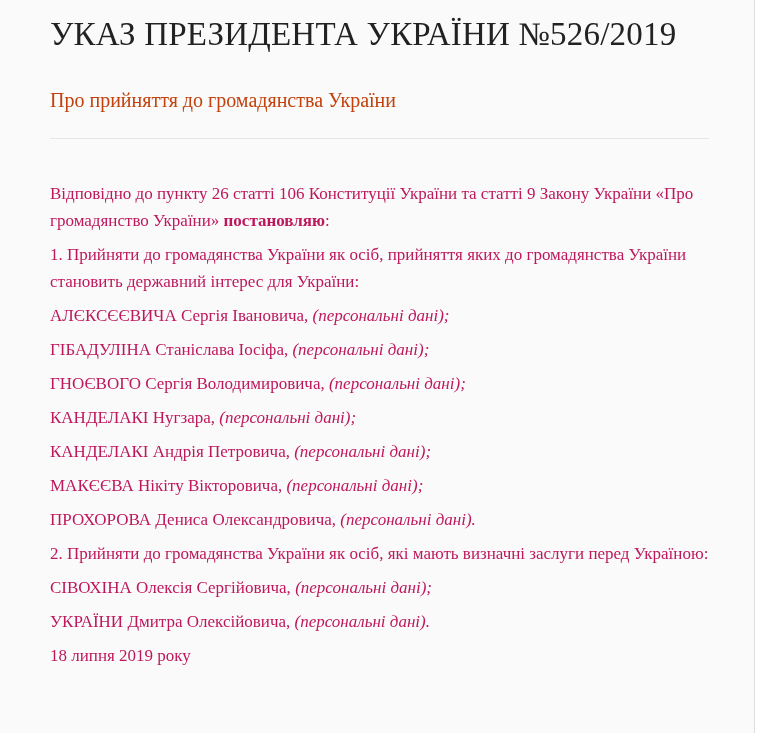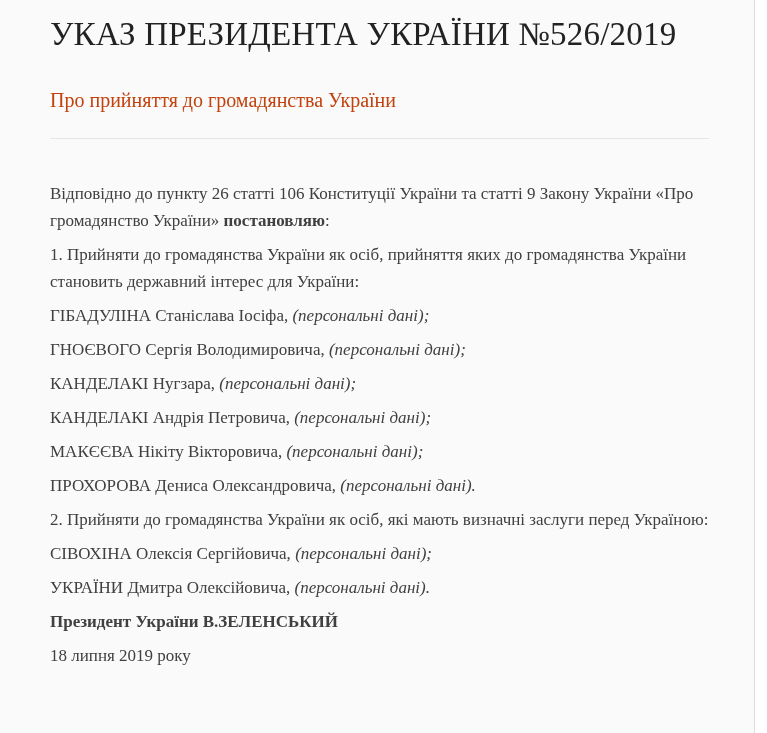--- a/index.html
+++ b/index.html
@@ -48,21 +48,21 @@
   hr.doc-divider {
     border: none;
     border-top: 1px solid #e6e6e6;
     margin: 26px 0 41px 0;
     width: 100%;
   }
   .content p {
     font-size: 17px;
     line-height: 27px;
     margin: 0 0 7px 0;
-    color: #404040;
+    color: #be185d;
   }
   .bold { font-weight: 700; }
   em.note { font-style: italic; }
   p.signature { font-weight: 700; }
 </style>
 </head>
 <body>
 
 <div class="page">
   <div class="main">
@@ -71,32 +71,32 @@
       <h1 class="doc-title">УКАЗ ПРЕЗИДЕНТА УКРАЇНИ №526/2019</h1>
 
       <h2 class="doc-subtitle">Про прийняття до громадянства України</h2>
 
       <hr class="doc-divider">
 
       <p><span>Відповідно до пункту 26 статті 106 Конституції України та статті 9 Закону України «Про громадянство України» </span><span class="bold">постановляю</span><span>:</span></p>
 
       <p>1. Прийняти до громадянства України як осіб, прийняття яких до громадянства України становить державний інтерес для України:</p>
 
+      <p><span>АЛЄКСЄЄВИЧА Сергія Івановича,</span> <em class="note">(персональні дані);</em></p>
       <p><span>ГІБАДУЛІНА Станіслава Іосіфа,</span> <em class="note">(персональні дані);</em></p>
       <p><span>ГНОЄВОГО Сергія Володимировича,</span> <em class="note">(персональні дані);</em></p>
       <p><span>КАНДЕЛАКІ Нугзара,</span> <em class="note">(персональні дані);</em></p>
       <p><span>КАНДЕЛАКІ Андрія Петровича,</span> <em class="note">(персональні дані);</em></p>
       <p><span>МАКЄЄВА Нікіту Вікторовича,</span> <em class="note">(персональні дані);</em></p>
       <p><span>ПРОХОРОВА Дениса Олександровича,</span> <em class="note">(персональні дані).</em></p>
 
       <p>2. Прийняти до громадянства України як осіб, які мають визначні заслуги перед Україною:</p>
 
       <p><span>СІВОХІНА Олексія Сергійовича,</span> <em class="note">(персональні дані);</em></p>
       <p><span>УКРАЇНИ Дмитра Олексійовича,</span> <em class="note">(персональні дані).</em></p>
 
-      <p class="signature">Президент України В.ЗЕЛЕНСЬКИЙ</p>
 
       <p>18 липня 2019 року</p>
 
     </div>
   </div>
   <div class="right-gutter"></div>
 </div>
 
 </body></html>

